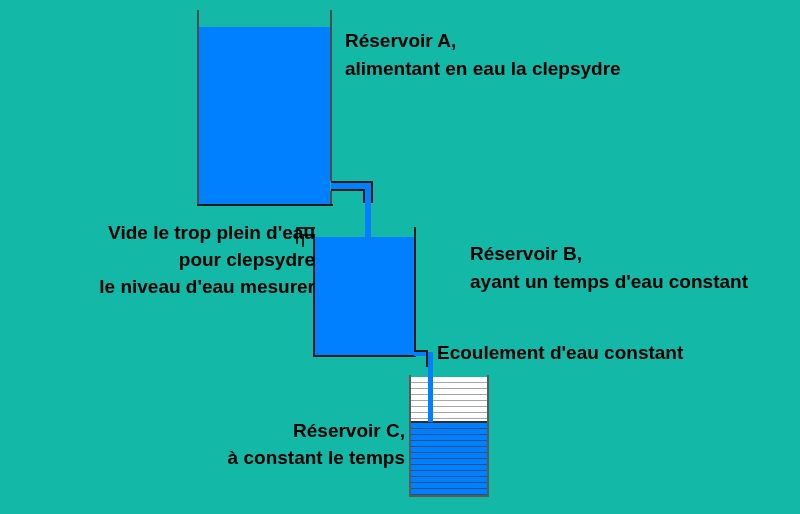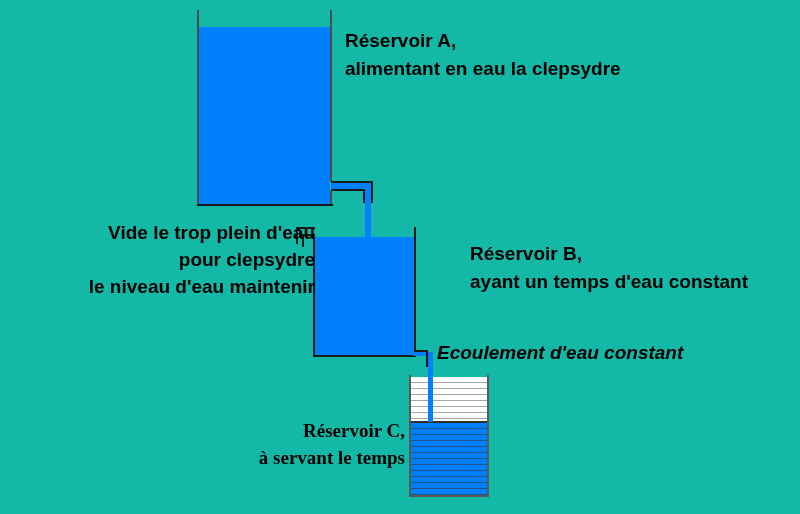--- a/index.html
+++ b/index.html
@@ -69,30 +69,30 @@
   <div class="abs water" style="left:428px;top:352px;width:5px;height:70px;"></div>
 
   <div class="lbl" style="left:345px;top:27px;line-height:28px;">
     <div>Réservoir A,</div>
     <div>alimentant en eau la clepsydre</div>
   </div>
 
   <div class="lbl right" style="left:0px;top:219px;width:287px;margin-left:28px;">
     <div>Vide le trop plein d'eau</div>
     <div>pour clepsydre</div>
-    <div>le niveau d'eau maintenir</div>
+    <div>le niveau d'eau mesurer</div>
   </div>
 
   <div class="lbl" style="left:430px;top:240px;line-height:28px;margin-left:40px;">
     <div>Réservoir B,</div>
     <div>ayant un temps d'eau constant</div>
   </div>
 
-  <div class="lbl" style="left:437px;top:339px;font-style:italic;">
+  <div class="lbl" style="left:437px;top:339px;">
     <div>Ecoulement d'eau constant</div>
   </div>
 
-  <div class="lbl right" style="left:150px;top:417px;width:255px;font-family:Liberation Serif, serif;">
+  <div class="lbl right" style="left:150px;top:417px;width:255px;">
     <div>Réservoir C,</div>
-    <div>à servant le temps</div>
+    <div>à constant le temps</div>
   </div>
 
 </div>
 
 </body></html>

